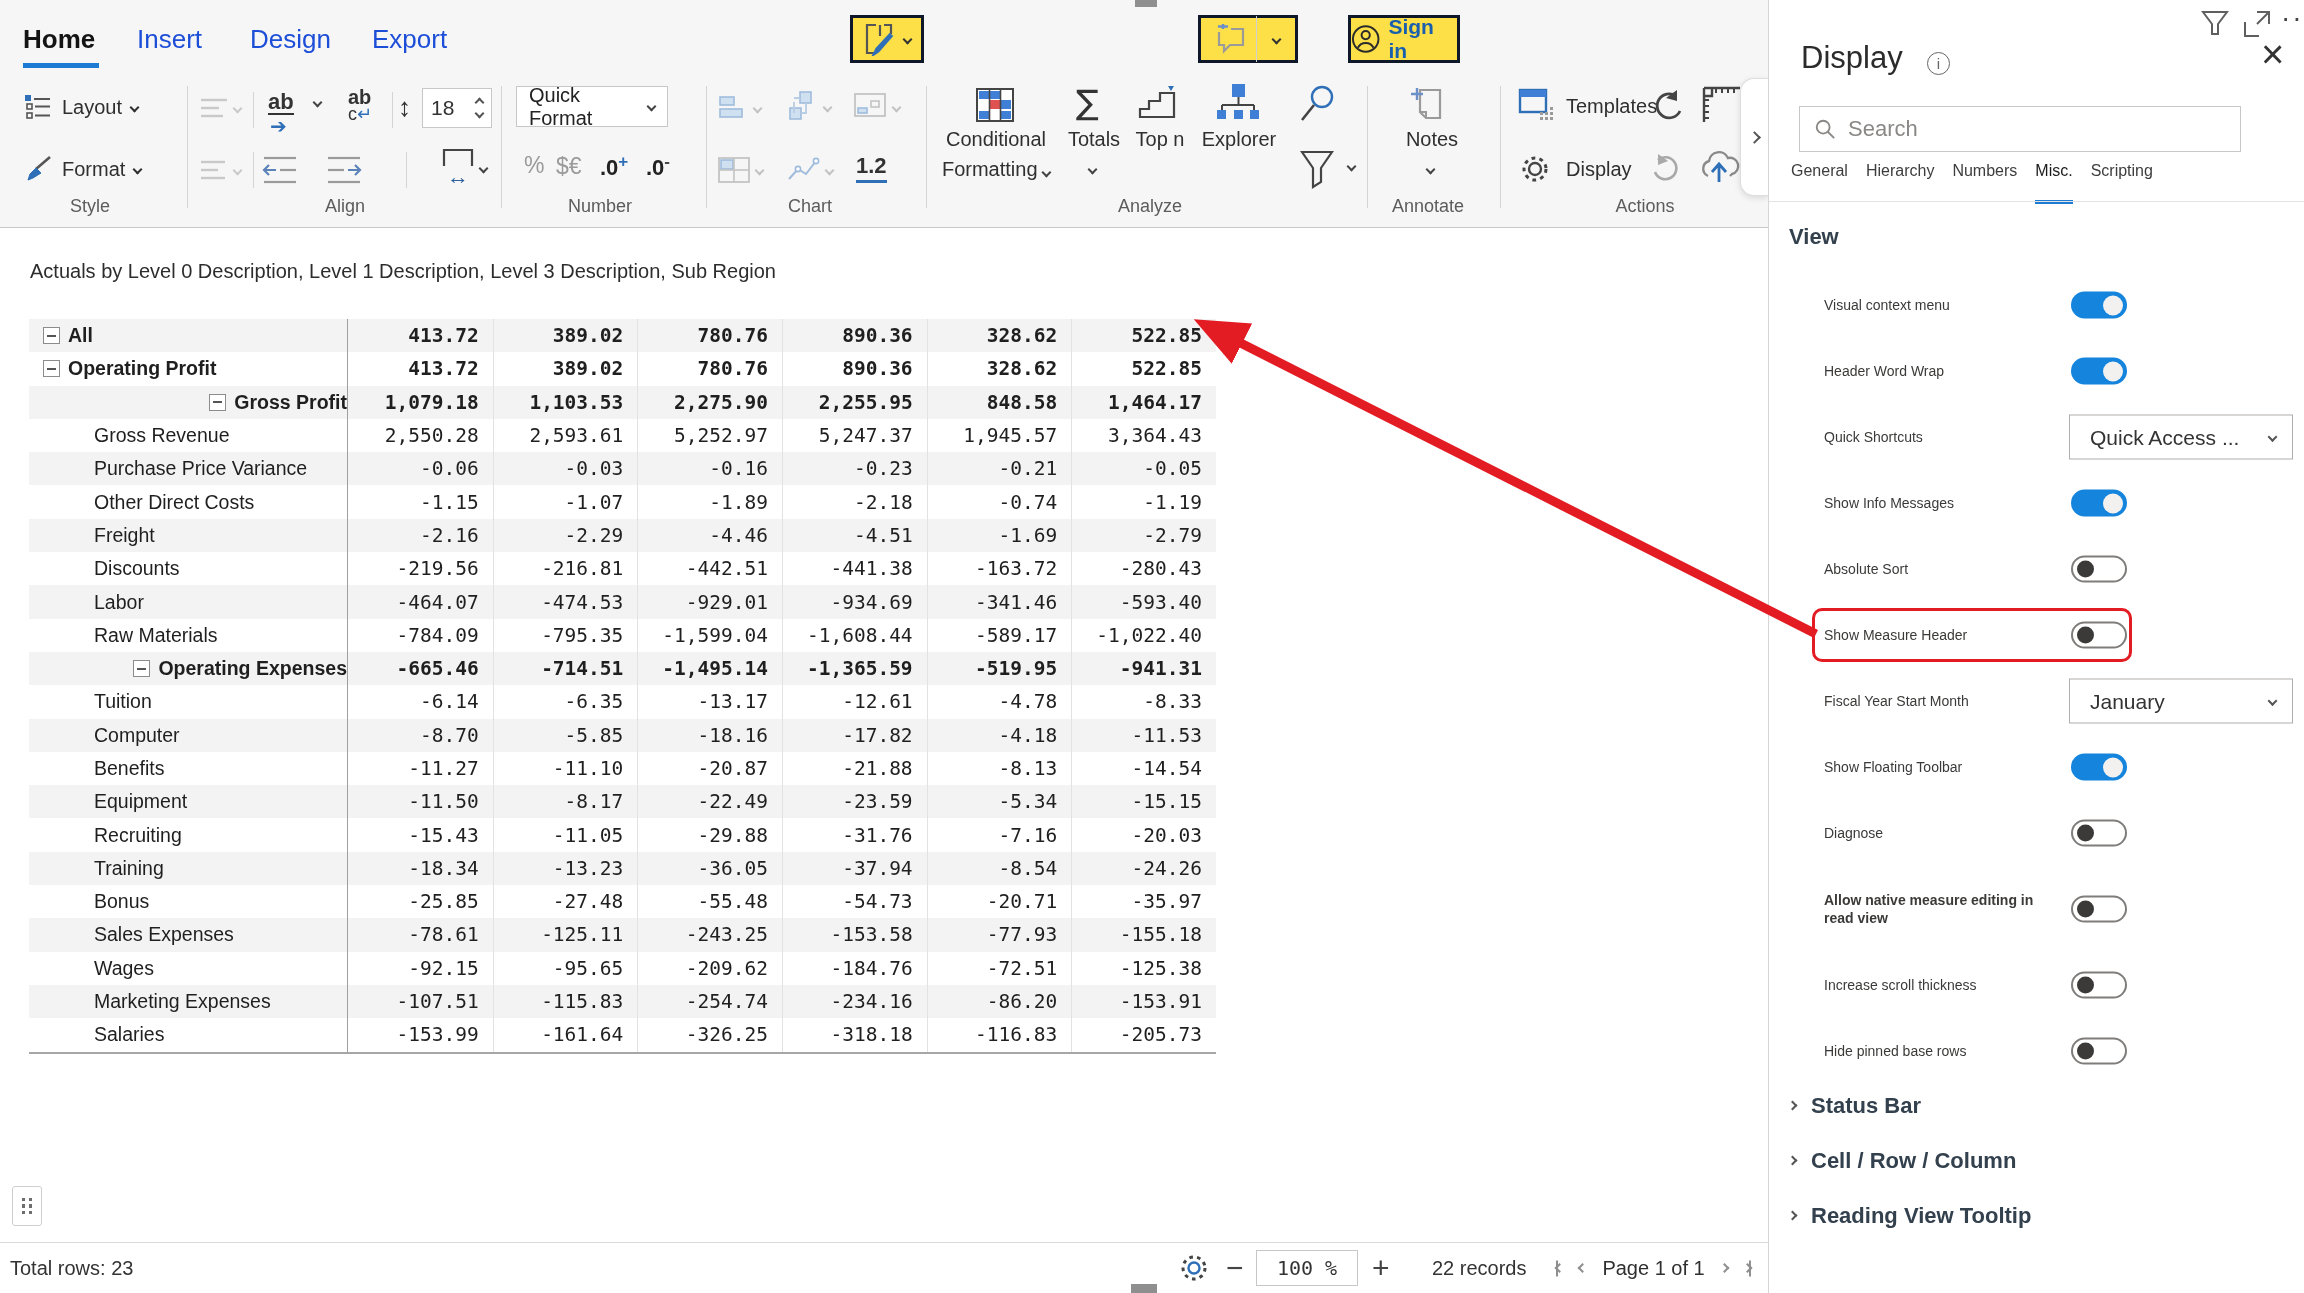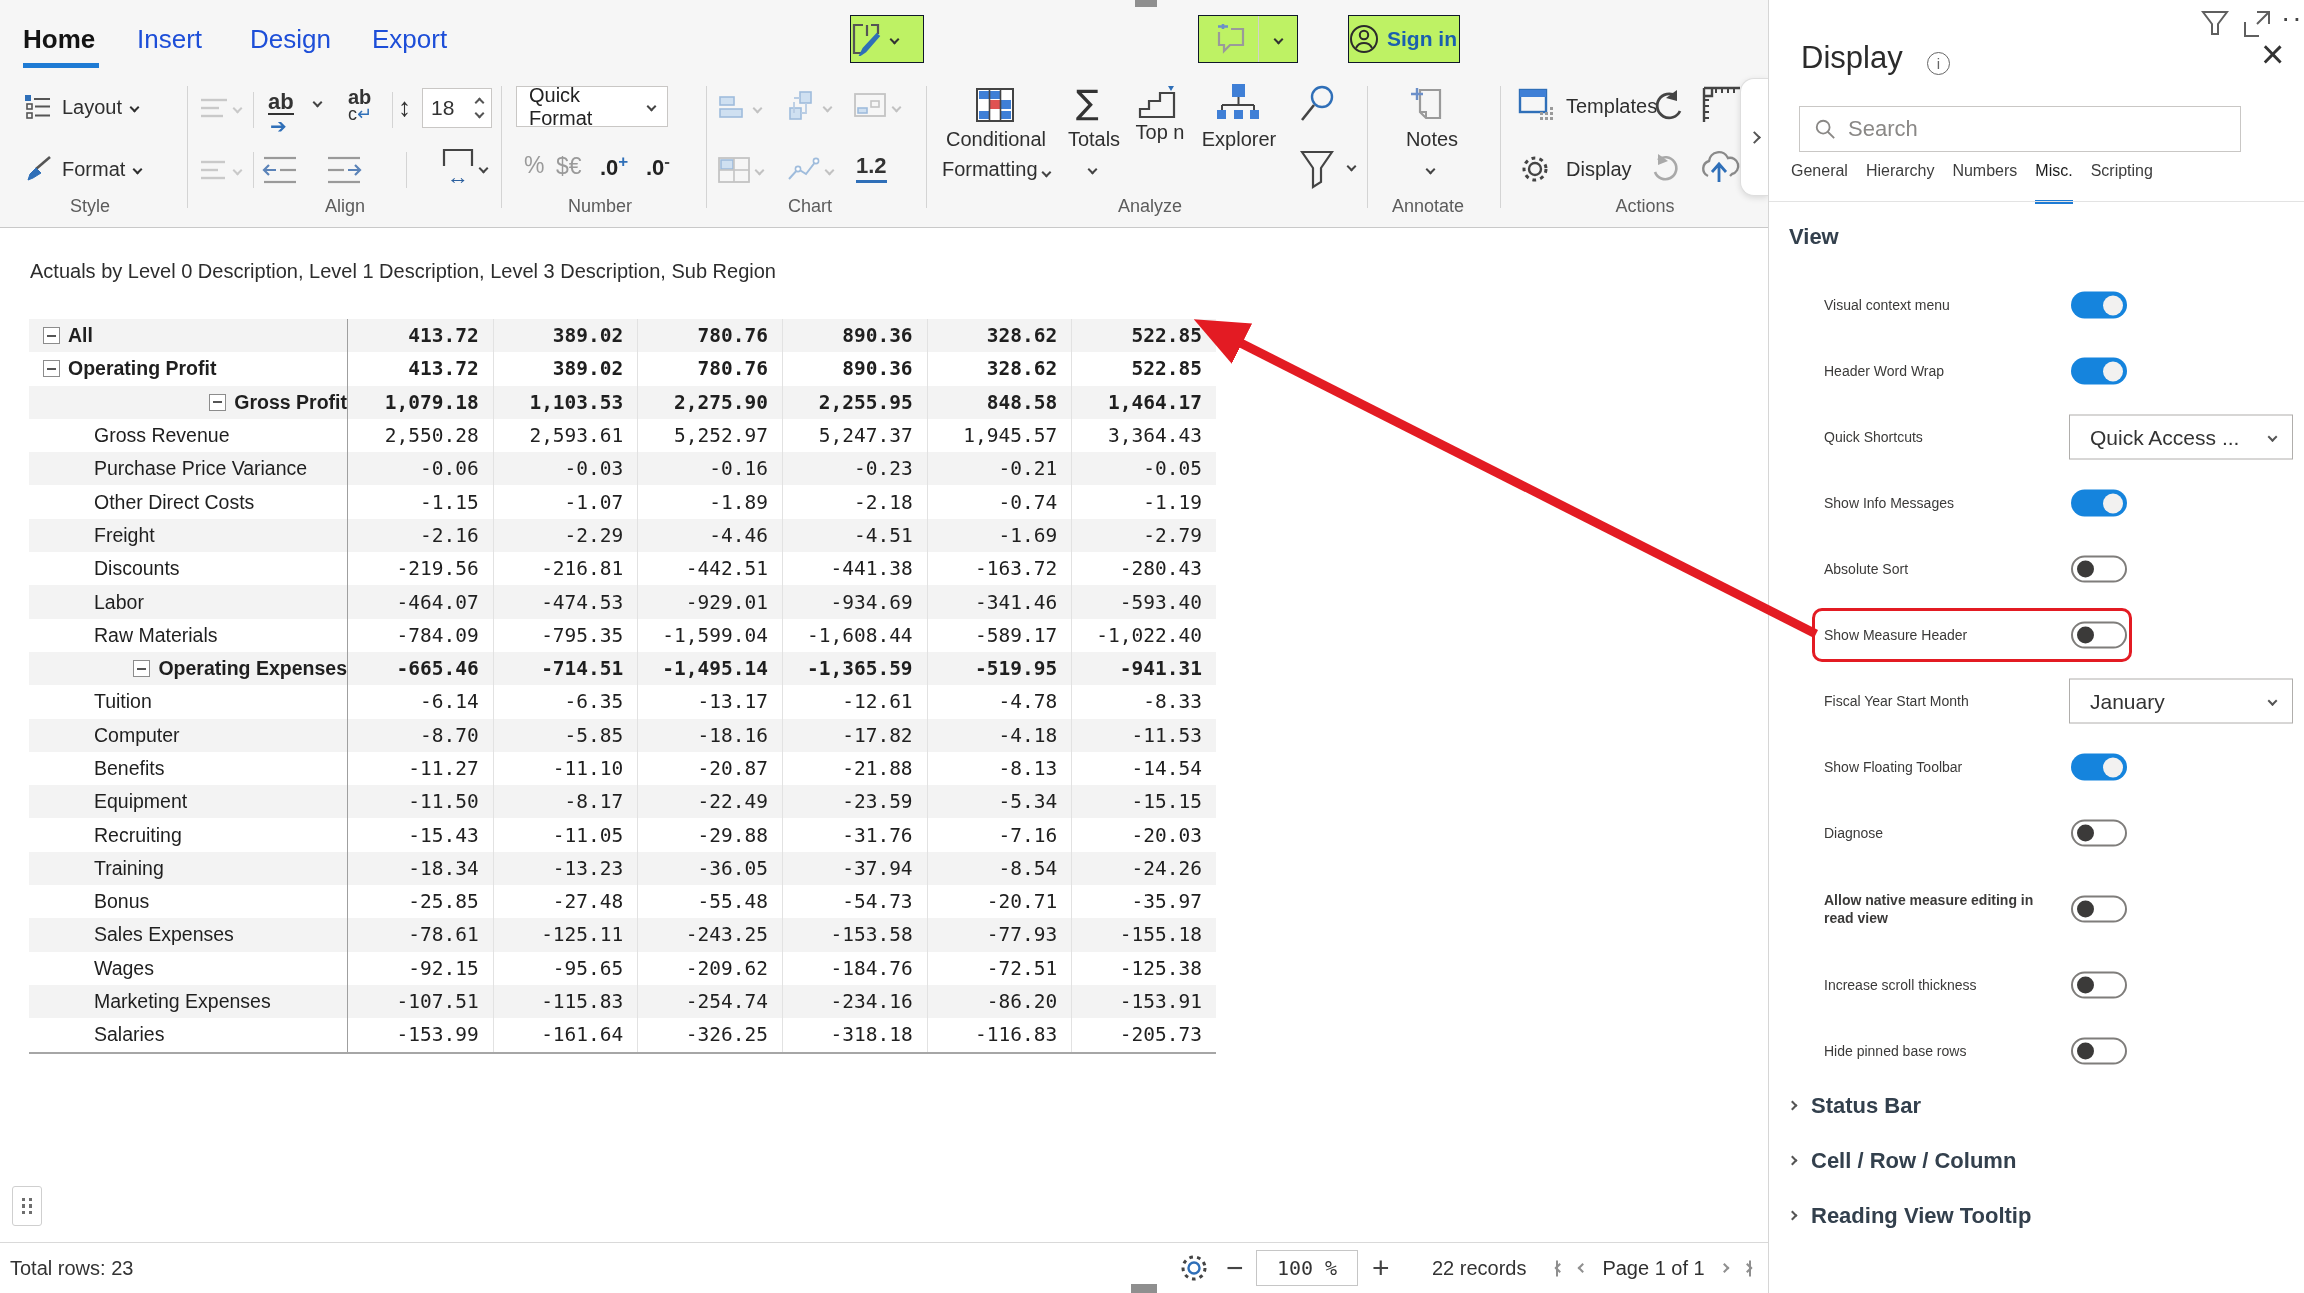--- a/index.html
+++ b/index.html
@@ -31,22 +31,22 @@
   .glabel { position:absolute; top:196px; font-size:18px; color:#5c5c5c; transform:translateX(-50%); }
   .rbtn { position:absolute; height:40px; display:flex; align-items:center; gap:9px;
           font-size:20px; color:#2f2f2f; cursor:pointer; }
   .iconchip { position:absolute; display:flex; align-items:center; gap:6px; cursor:pointer; }
   .ghost { color:#c9c9c9; }
   .vlabel { position:absolute; font-size:20px; color:#2f2f2f; text-align:center; transform:translateX(-50%); }
   .numsym { font-size:23px; color:#9a9a9a; }
   .decsym { font-size:22px; color:#222; font-weight:bold; }
   .decsym sup { font-size:17px; font-weight:bold; }
   .palebar { fill:#cfe0f1; stroke:#9fbcdc; stroke-width:1.6; }
-  .topbtn { position:absolute; top:15px; height:48px; background:#bef264; border:1px solid #0f172a;
-            display:flex; align-items:center; cursor:pointer; }
+  .topbtn { position:absolute; top:15px; height:48px; background:#fde047; border:3px solid #0f172a;
+            display:flex; align-items:center; justify-content:center; cursor:pointer; }
   .panel-strip { position:absolute; left:1740px; top:78px; width:28px; height:118px;
                  background:#fff; border:1px solid #dedede; border-right:none;
                  border-radius:14px 0 0 14px; box-shadow:0 2px 6px rgba(0,0,0,.12);
                  display:flex; align-items:center; justify-content:center; color:#555; cursor:pointer; }
 
   
   .report-title { position:absolute; left:30px; top:260px; font-size:20px; color:#2d2d2d; }
   .grid { position:absolute; left:29px; top:319px; width:1187px; border-bottom:2px solid #a6a6a6; }
   .trow { display:flex; height:33.3px; align-items:center; background:#fff; }
   .trow.shade { background:#f3f3f3; }
@@ -309,21 +309,21 @@
     <div class="vlabel" style="left:996px; top:158px"><span>Formatting</span> <span class="chev sm" style="color:#444"></span></div>
     <span class="abs" style="left:1076px; top:82px; font-size:34px; color:#333; font-family:'DejaVu Sans',sans-serif">∑</span>
     <div class="vlabel" style="left:1094px; top:128px">Totals</div>
     <span class="chev sm abs" style="left:1089px; top:166px; color:#444"></span>
     <div class="abs" style="left:1138px; top:84px">
       <svg width="40" height="36" viewBox="0 0 40 36">
           <path d="M30 2 L36 2 L33 7 Z" fill="#2f6fb8"></path>
           <path d="M2 33 L2 25 L11 25 L11 17 L22 17 L22 9 L36 9 L36 33 Z" fill="none" stroke="#444" stroke-width="2.2"></path>
         </svg>
     </div>
-    <div class="vlabel" style="left:1160px; top:121px">Top n</div>
+    <div class="vlabel" style="left:1160px; top:128px">Top n</div>
     <div class="abs" style="left:1216px; top:82px">
       <svg width="44" height="38" viewBox="0 0 44 38">
           <rect x="16" y="2" width="13" height="13" fill="#3f7fd6"></rect>
           <line x1="22.5" y1="15" x2="22.5" y2="23" stroke="#444" stroke-width="2"></line>
           <line x1="6" y1="23" x2="38" y2="23" stroke="#444" stroke-width="2"></line>
           <line x1="6" y1="23" x2="6" y2="28" stroke="#444" stroke-width="2"></line>
           <line x1="38" y1="23" x2="38" y2="28" stroke="#444" stroke-width="2"></line>
           <rect x="1" y="28" width="9" height="9" fill="#3f7fd6"></rect>
           <rect x="18" y="28" width="9" height="9" fill="#3f7fd6"></rect>
           <rect x="34" y="28" width="9" height="9" fill="#3f7fd6"></rect>

